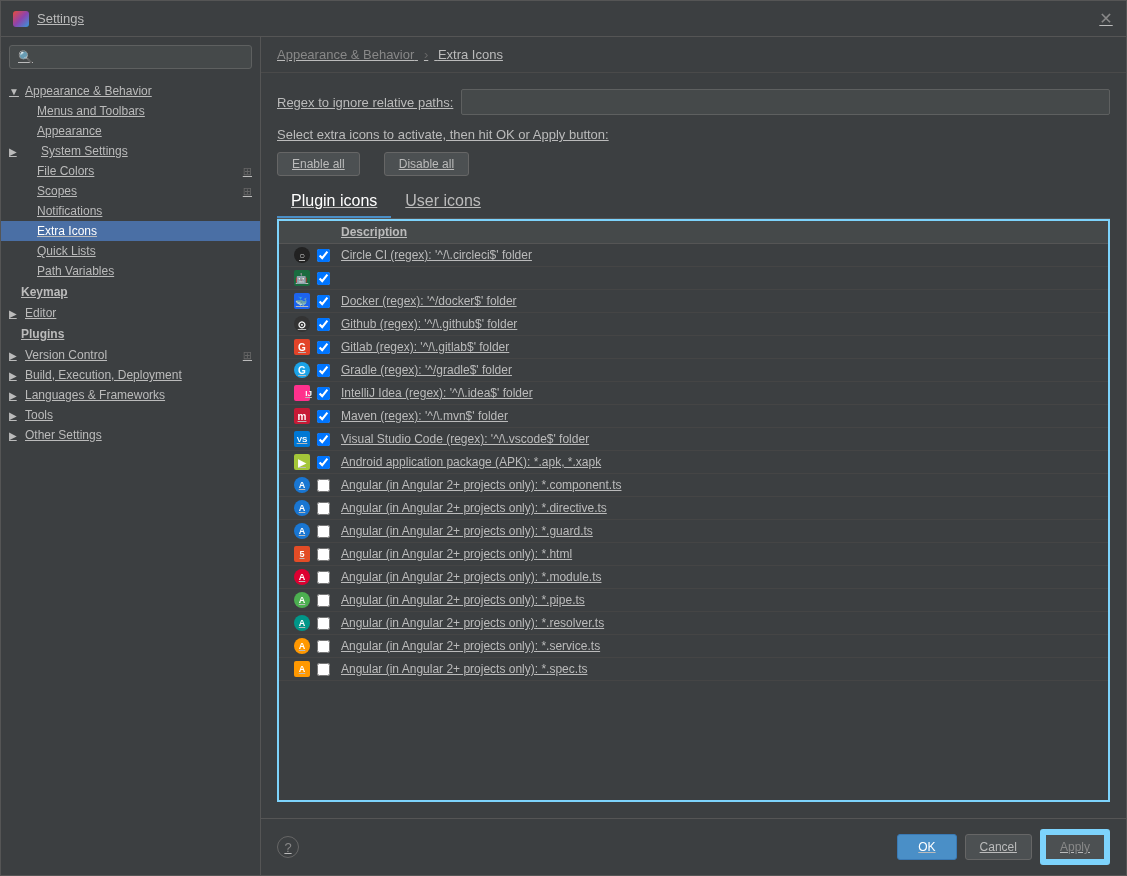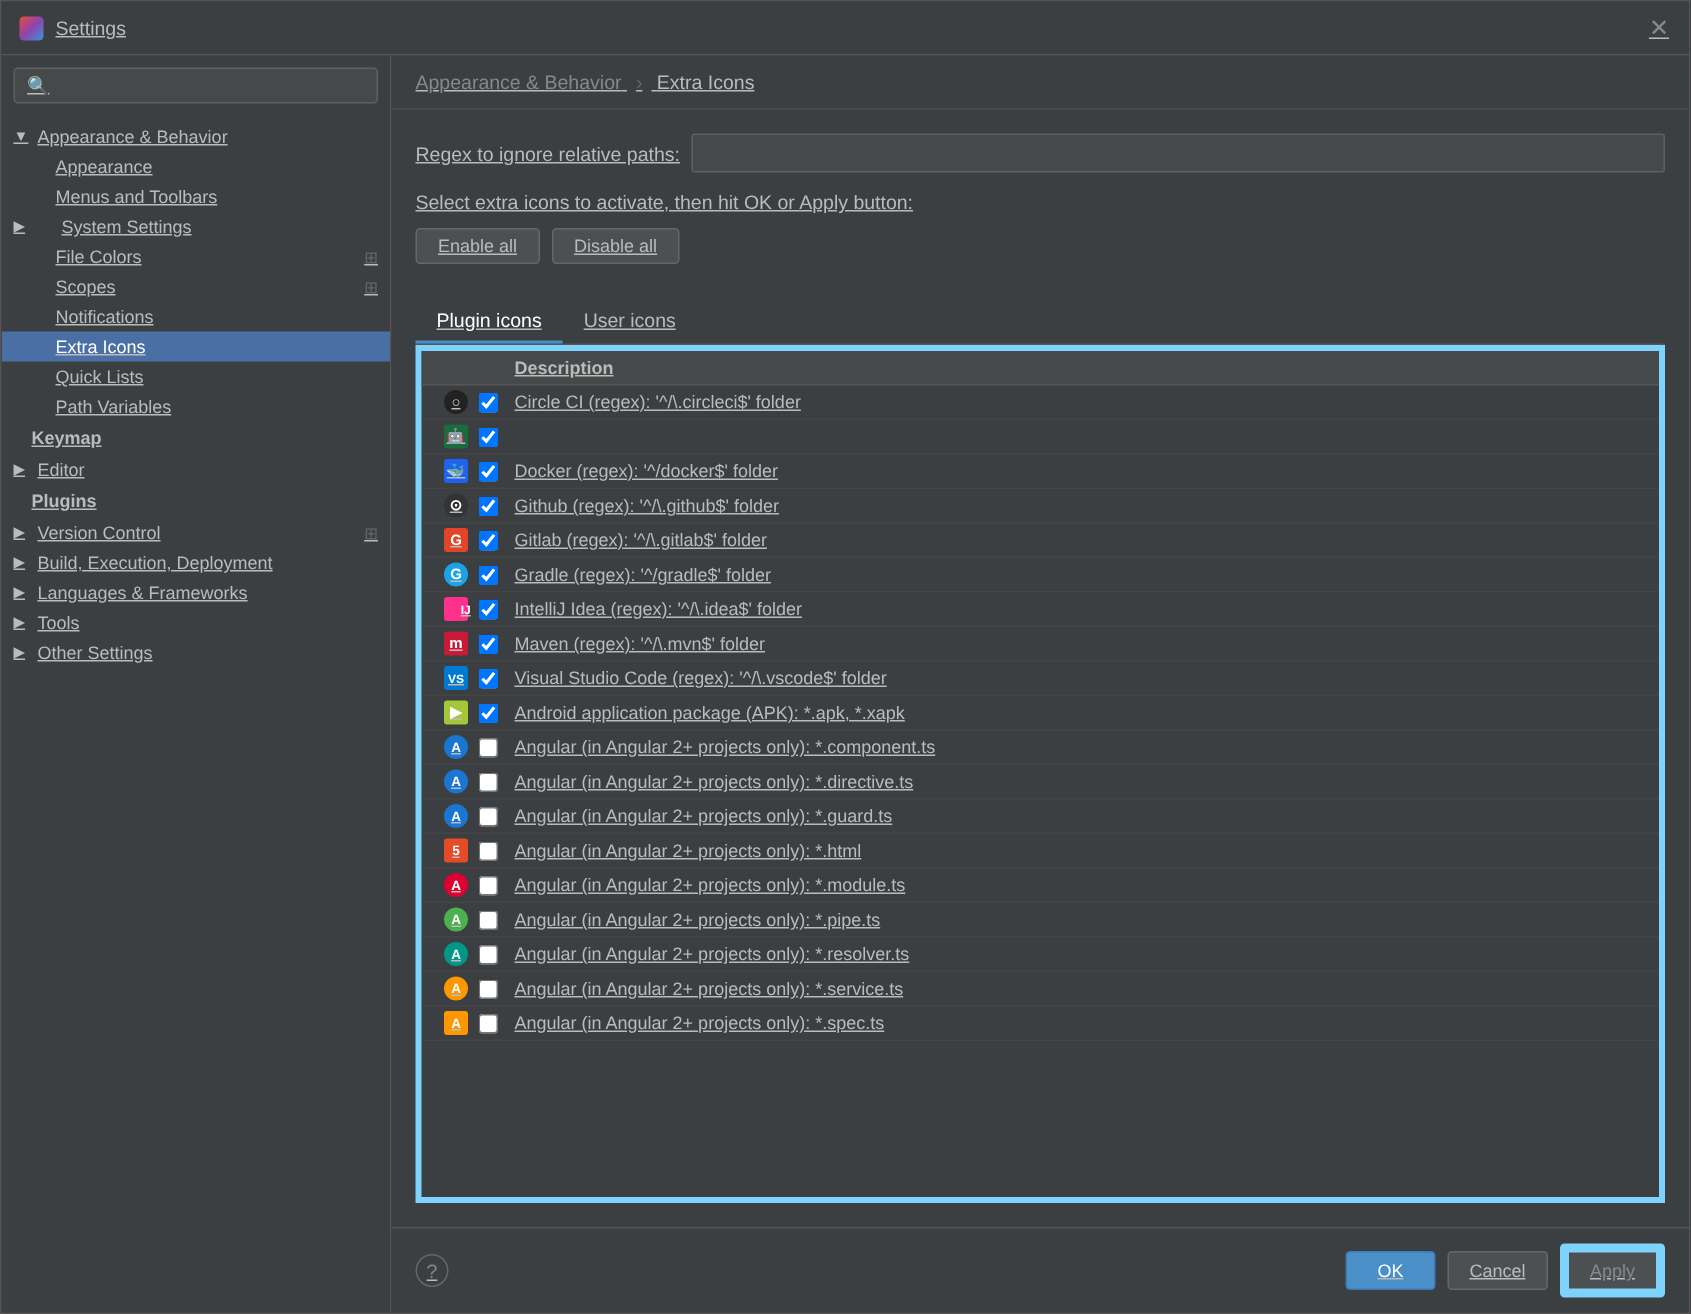--- a/index.html
+++ b/index.html
@@ -36,30 +36,30 @@
     .breadcrumb .current { color: #bbbbbb; }
     
     .settings-content { flex: 1; padding: 16px; display: flex; flex-direction: column; overflow: hidden; }
     
     .regex-row { display: flex; align-items: center; margin-bottom: 12px; gap: 8px; }
     .regex-label { color: #bbbbbb; font-size: 13px; white-space: nowrap; }
     .regex-input { flex: 1; background: #45494a; border: 1px solid #5e6060; border-radius: 2px; color: #bbbbbb; font-size: 12px; padding: 3px 6px; outline: none; height: 26px; }
     
     .select-hint { color: #bbbbbb; font-size: 13px; margin-bottom: 10px; }
     
-    .btn-row { display: flex; gap: 8px; margin-bottom: 24px; }
+    .btn-row { display: flex; gap: 24px; margin-bottom: 10px; }
     .btn { padding: 4px 14px; border-radius: 3px; border: 1px solid #666; background: #4c5052; color: #bbbbbb; font-size: 12px; cursor: pointer; }
     
     
     .tabs { display: flex; border-bottom: 1px solid #555; margin-bottom: 0; flex-shrink: 0; }
-    .tab { padding: 6px 14px; cursor: pointer; color: #bbbbbb; font-size: 13px; border-bottom: 2px solid transparent; }
+    .tab { padding: 6px 14px; cursor: pointer; color: #bbbbbb; font-size: 16px; border-bottom: 2px solid transparent; }
     .tab.active { color: #ffffff; border-bottom: 2px solid #4a8fc7; }
     
     
-    .table-container { flex: 1; overflow-y: auto; border: 4px solid #7dd3fc; }
+    .table-container { flex: 1; overflow-y: auto; border: 2px solid #7dd3fc; }
     .table-header { display: flex; align-items: center; background: #45494a; padding: 4px 8px; border-bottom: 1px solid #555; position: sticky; top: 0; }
     .table-header .col-icon { width: 30px; flex-shrink: 0; }
     .table-header .col-check { width: 24px; flex-shrink: 0; }
     .table-header .col-desc { flex: 1; font-size: 12px; color: #bbbbbb; font-weight: bold; }
     
     .table-row { display: flex; align-items: center; padding: 3px 8px; border-bottom: 1px solid #454545; }
     .table-row .col-icon { width: 30px; flex-shrink: 0; display: flex; align-items: center; justify-content: center; }
     .table-row .col-check { width: 24px; flex-shrink: 0; display: flex; align-items: center; }
     .table-row .col-desc { flex: 1; font-size: 12px; color: #bbbbbb; }
     .table-row input[type="checkbox"] { width: 13px; height: 13px; cursor: pointer; }
@@ -120,25 +120,25 @@
         <input type="text" placeholder="🔍" style="">
       </div>
       <div class="nav-tree">
 
         <div class="nav-item">
           <span class="arrow">▼</span>
           <span>Appearance &amp; Behavior</span>
         </div>
         <div class="nav-item">
           <span style="display:inline-block;width:12px;"></span>
+          <span class="indent1">Menus and Toolbars</span>
+        </div>
+        <div class="nav-item">
+          <span style="display:inline-block;width:12px;"></span>
           <span class="indent1">Appearance</span>
-        </div>
-        <div class="nav-item">
-          <span style="display:inline-block;width:12px;"></span>
-          <span class="indent1">Menus and Toolbars</span>
         </div>
         <div class="nav-item">
           <span class="arrow">▶</span>
           <span class="indent1">System Settings</span>
         </div>
         <div class="nav-item">
           <span style="display:inline-block;width:12px;"></span>
           <span class="indent1">File Colors</span>
           <span class="copy-icon">⊞</span>
         </div>

